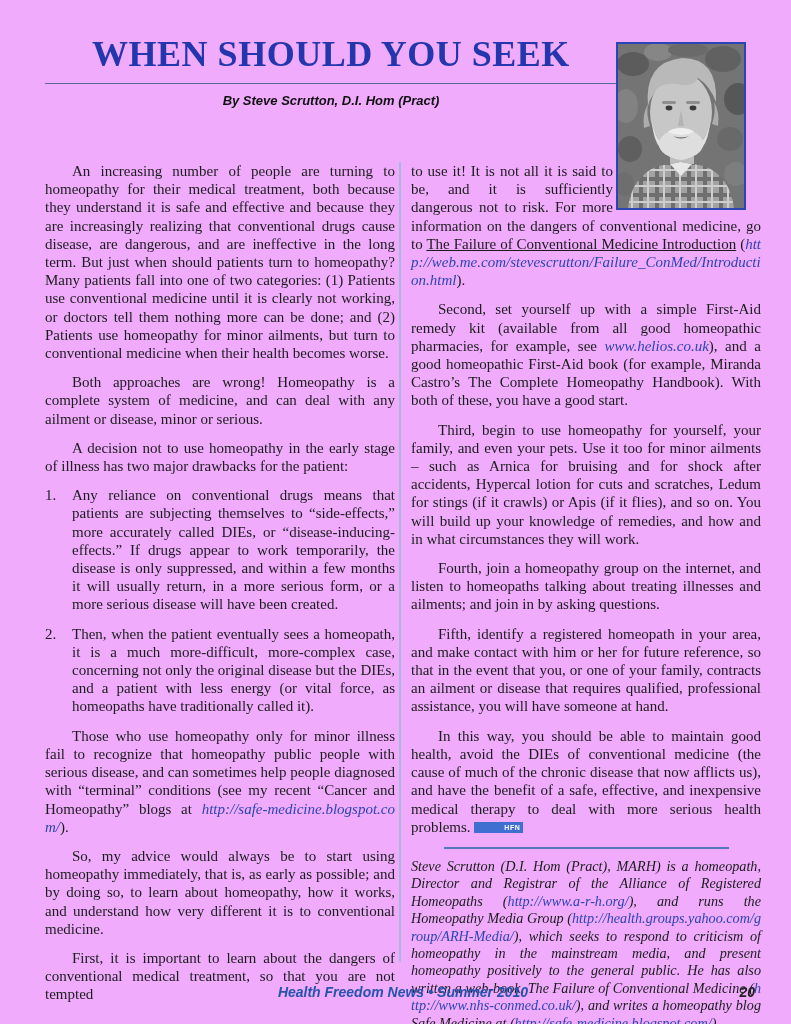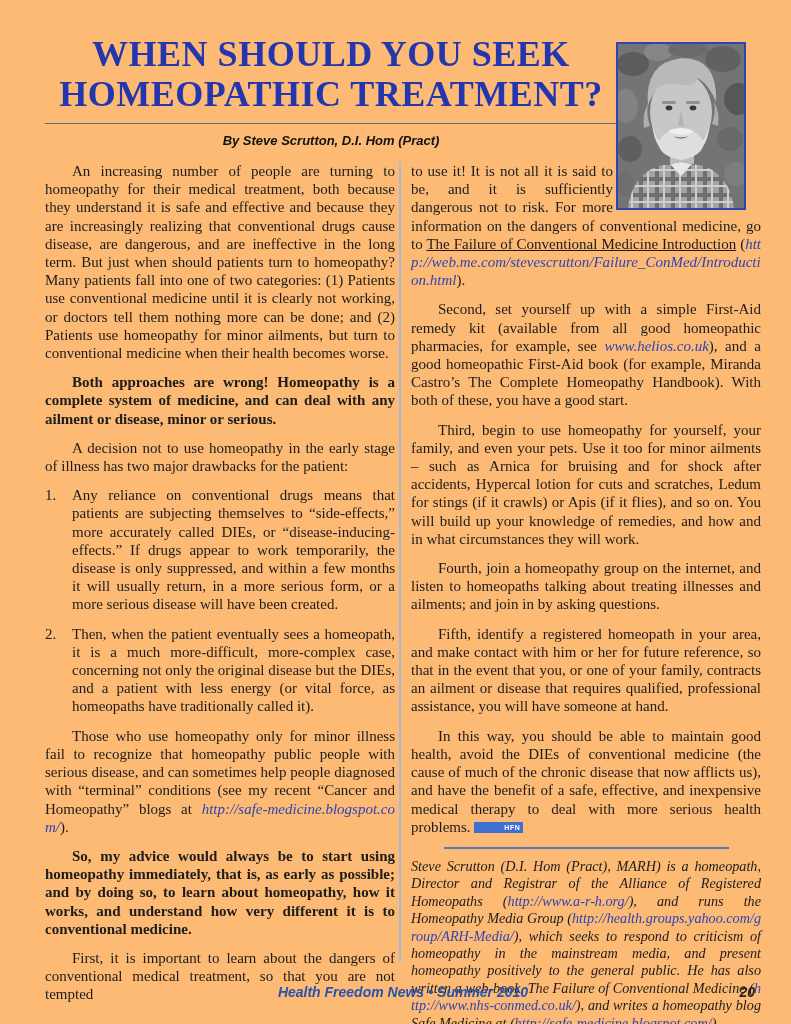--- a/index.html
+++ b/index.html
@@ -8,21 +8,21 @@
     --footer-blue:#2553b0;
     --badge-blue:#3f6fd1;
     --rule-gray:#5a6a96;
     --col-divider:#a9b8dc;
     --bio-divider:#5577bb;
     --text-ink:#1c1c1c;
   }
   *{box-sizing:border-box;margin:0;padding:0;}
   html,body{background:#e8e8e8;}
   .page{
-    position:relative;width:791px;height:1024px;background:#fdba74;
+    position:relative;width:791px;height:1024px;background:#f0abfc;
     margin:0 auto;overflow:hidden;
     font-family:"Liberation Serif", serif;color:var(--text-ink);
   }
   
   .header{position:absolute;left:45px;top:34px;width:572px;text-align:center;}
   .title{
     color:var(--title-blue);font-weight:bold;font-size:36px;line-height:40px;
     letter-spacing:0.5px;font-family:"Liberation Serif", serif;
   }
   .title-rule{height:0;border-top:1.5px solid var(--rule-gray);margin-top:9px;}
@@ -36,21 +36,21 @@
     border:2px solid var(--link-blue);background:#7a7a7a;
   }
   .photo-frame svg{display:block;width:100%;height:100%;}
   
   .col{position:absolute;top:162px;width:350px;}
   .col-left{left:45px;}
   .col-right{left:411px;}
   .col-rule{position:absolute;left:399px;top:162px;width:1.5px;height:800px;background:var(--col-divider);}
   .para{font-size:15px;line-height:18.2px;text-align:justify;margin-bottom:11px;}
   .para.indent{text-indent:27px;}
-  .para.bold{font-weight:bold;}
+  .para.bold{font-weight:normal;}
   .list{display:flex;font-size:15px;line-height:18.2px;margin-bottom:11px;}
   .num{flex:0 0 27px;}
   .li-body{flex:1;text-align:justify;}
   .seg-i{}
   a.url{color:var(--link-blue);font-style:italic;text-decoration:none;cursor:pointer;word-break:break-all;}
   a.ulink{color:inherit;text-decoration:underline;cursor:pointer;}
   .photo-spacer{float:right;width:148px;height:52px;}
   .hfn-badge{
     display:inline-block;background:var(--badge-blue);color:#fff;
     font-family:"Liberation Sans", sans-serif;font-size:7px;font-weight:bold;
@@ -69,21 +69,20 @@
   .page-num{position:absolute;right:6px;top:0;color:#222;}
 </style>
 </head>
 <body>
 
 <div class="page">
 
   <div class="header">
     <div class="title">
       <div>WHEN SHOULD YOU SEEK</div>
-      <div>HOMEOPATHIC TREATMENT?</div>
     </div>
     <div class="title-rule"></div>
     <div class="byline">By Steve Scrutton, D.I. Hom (Pract)</div>
   </div>
 
   <div class="photo-frame">
     <svg viewBox="0 0 126 164" preserveAspectRatio="none" aria-hidden="true">
       <rect x="0" y="0" width="126" height="164" fill="#747474"></rect>
       <ellipse cx="15" cy="20" rx="16" ry="12" fill="#5c5c5c"></ellipse>
       <ellipse cx="105" cy="15" rx="18" ry="13" fill="#616161"></ellipse>

